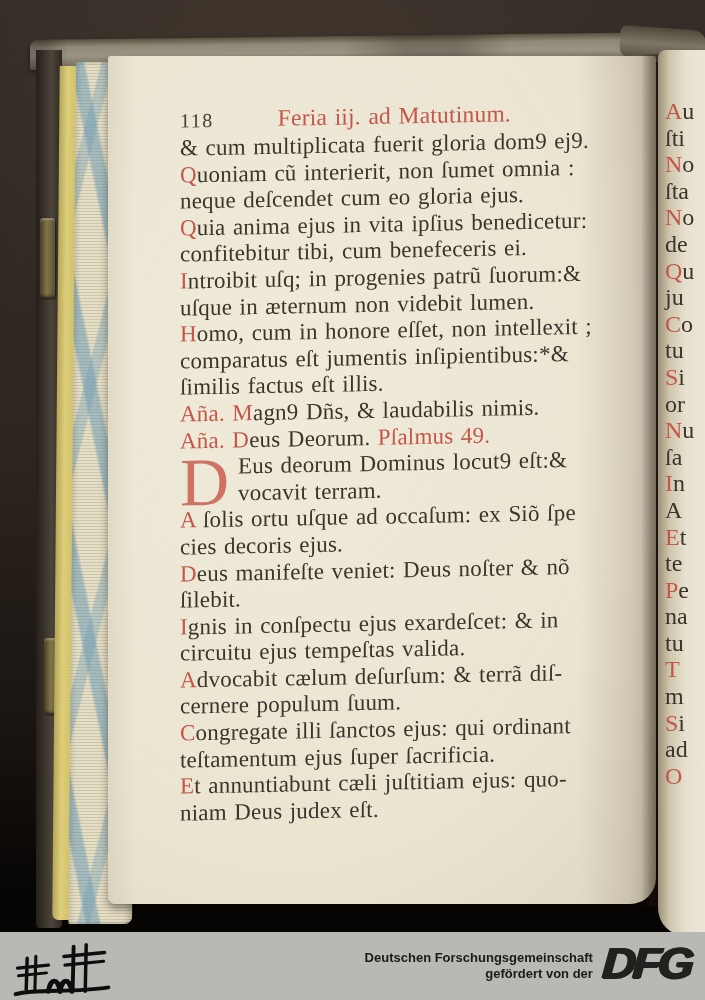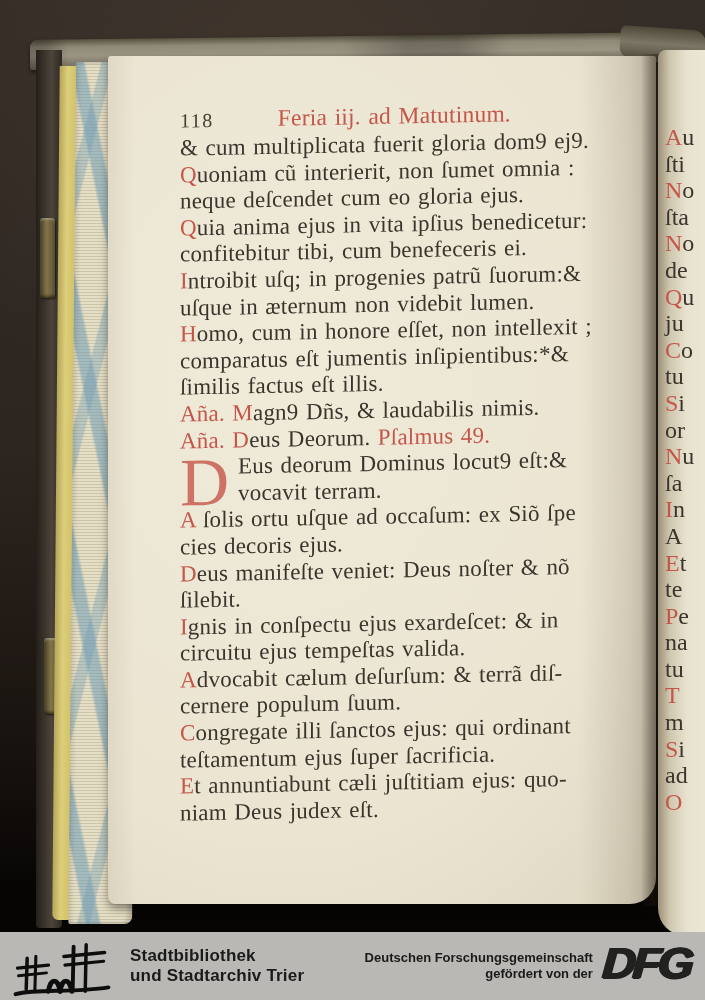--- a/index.html
+++ b/index.html
@@ -88,21 +88,21 @@
   .gutter-shadow{
     position:absolute; left:641px; top:54px; width:19px; height:852px;
     background:linear-gradient(to right, rgba(30,20,10,0) 0%, rgba(40,28,15,.34) 55%, rgba(18,11,6,.5) 100%);
   }
   .page-right{
     position:absolute; left:658px; top:50px; width:47px; height:886px; overflow:hidden;
     border-radius:8px 0 0 28px;
     background:linear-gradient(to right,#9d9178 0,#cfc7ae 25%,#e7e1cf 60%,#ece6d4 100%);
   }
   .margin-col{
-    position:absolute; left:7px; top:0; padding-top:74px;
+    position:absolute; left:7px; top:0; padding-top:48px;
     font-size:24px; line-height:26.6px; color:var(--ink); white-space:nowrap;
   }
   .mline{height:26.6px;}
   
   .footer{
     position:absolute; left:0; bottom:0; width:705px; height:68px;
     background:var(--footer_bg); display:flex; align-items:center;
     font-family:"Liberation Sans","DejaVu Sans",sans-serif;
   }
   .pn-logo{width:104px; height:60px; margin:6px 0 0 10px; flex:0 0 auto;}
@@ -214,24 +214,20 @@
       <path d="M4,30 L36,27" stroke-width="3.4"></path>
       <path d="M5,38 L34,35" stroke-width="3"></path>
       <path d="M62,8 L61,54" stroke-width="4"></path>
       <path d="M75,6 L74,54" stroke-width="3.6"></path>
       <path d="M52,18 L94,14" stroke-width="3.6"></path>
       <path d="M53,27 L93,23" stroke-width="3.2"></path>
       <path d="M36,54 C38,40 46,40 48,54" stroke-width="5"></path>
       <path d="M48,54 C50,40 58,40 60,54" stroke-width="5"></path>
       <path d="M2,57 C25,51 60,56 98,50" stroke-width="4"></path>
     </svg>
-    <div class="lib">
-      <div>Stadtbibliothek</div>
-      <div>und Stadtarchiv Trier</div>
-    </div>
     <div class="funding">
       <div>Deutschen Forschungsgemeinschaft</div>
       <div>gefördert von der</div>
     </div>
     <div class="dfg">DFG</div>
   </div>
 
 </div>
 
 </body></html>

